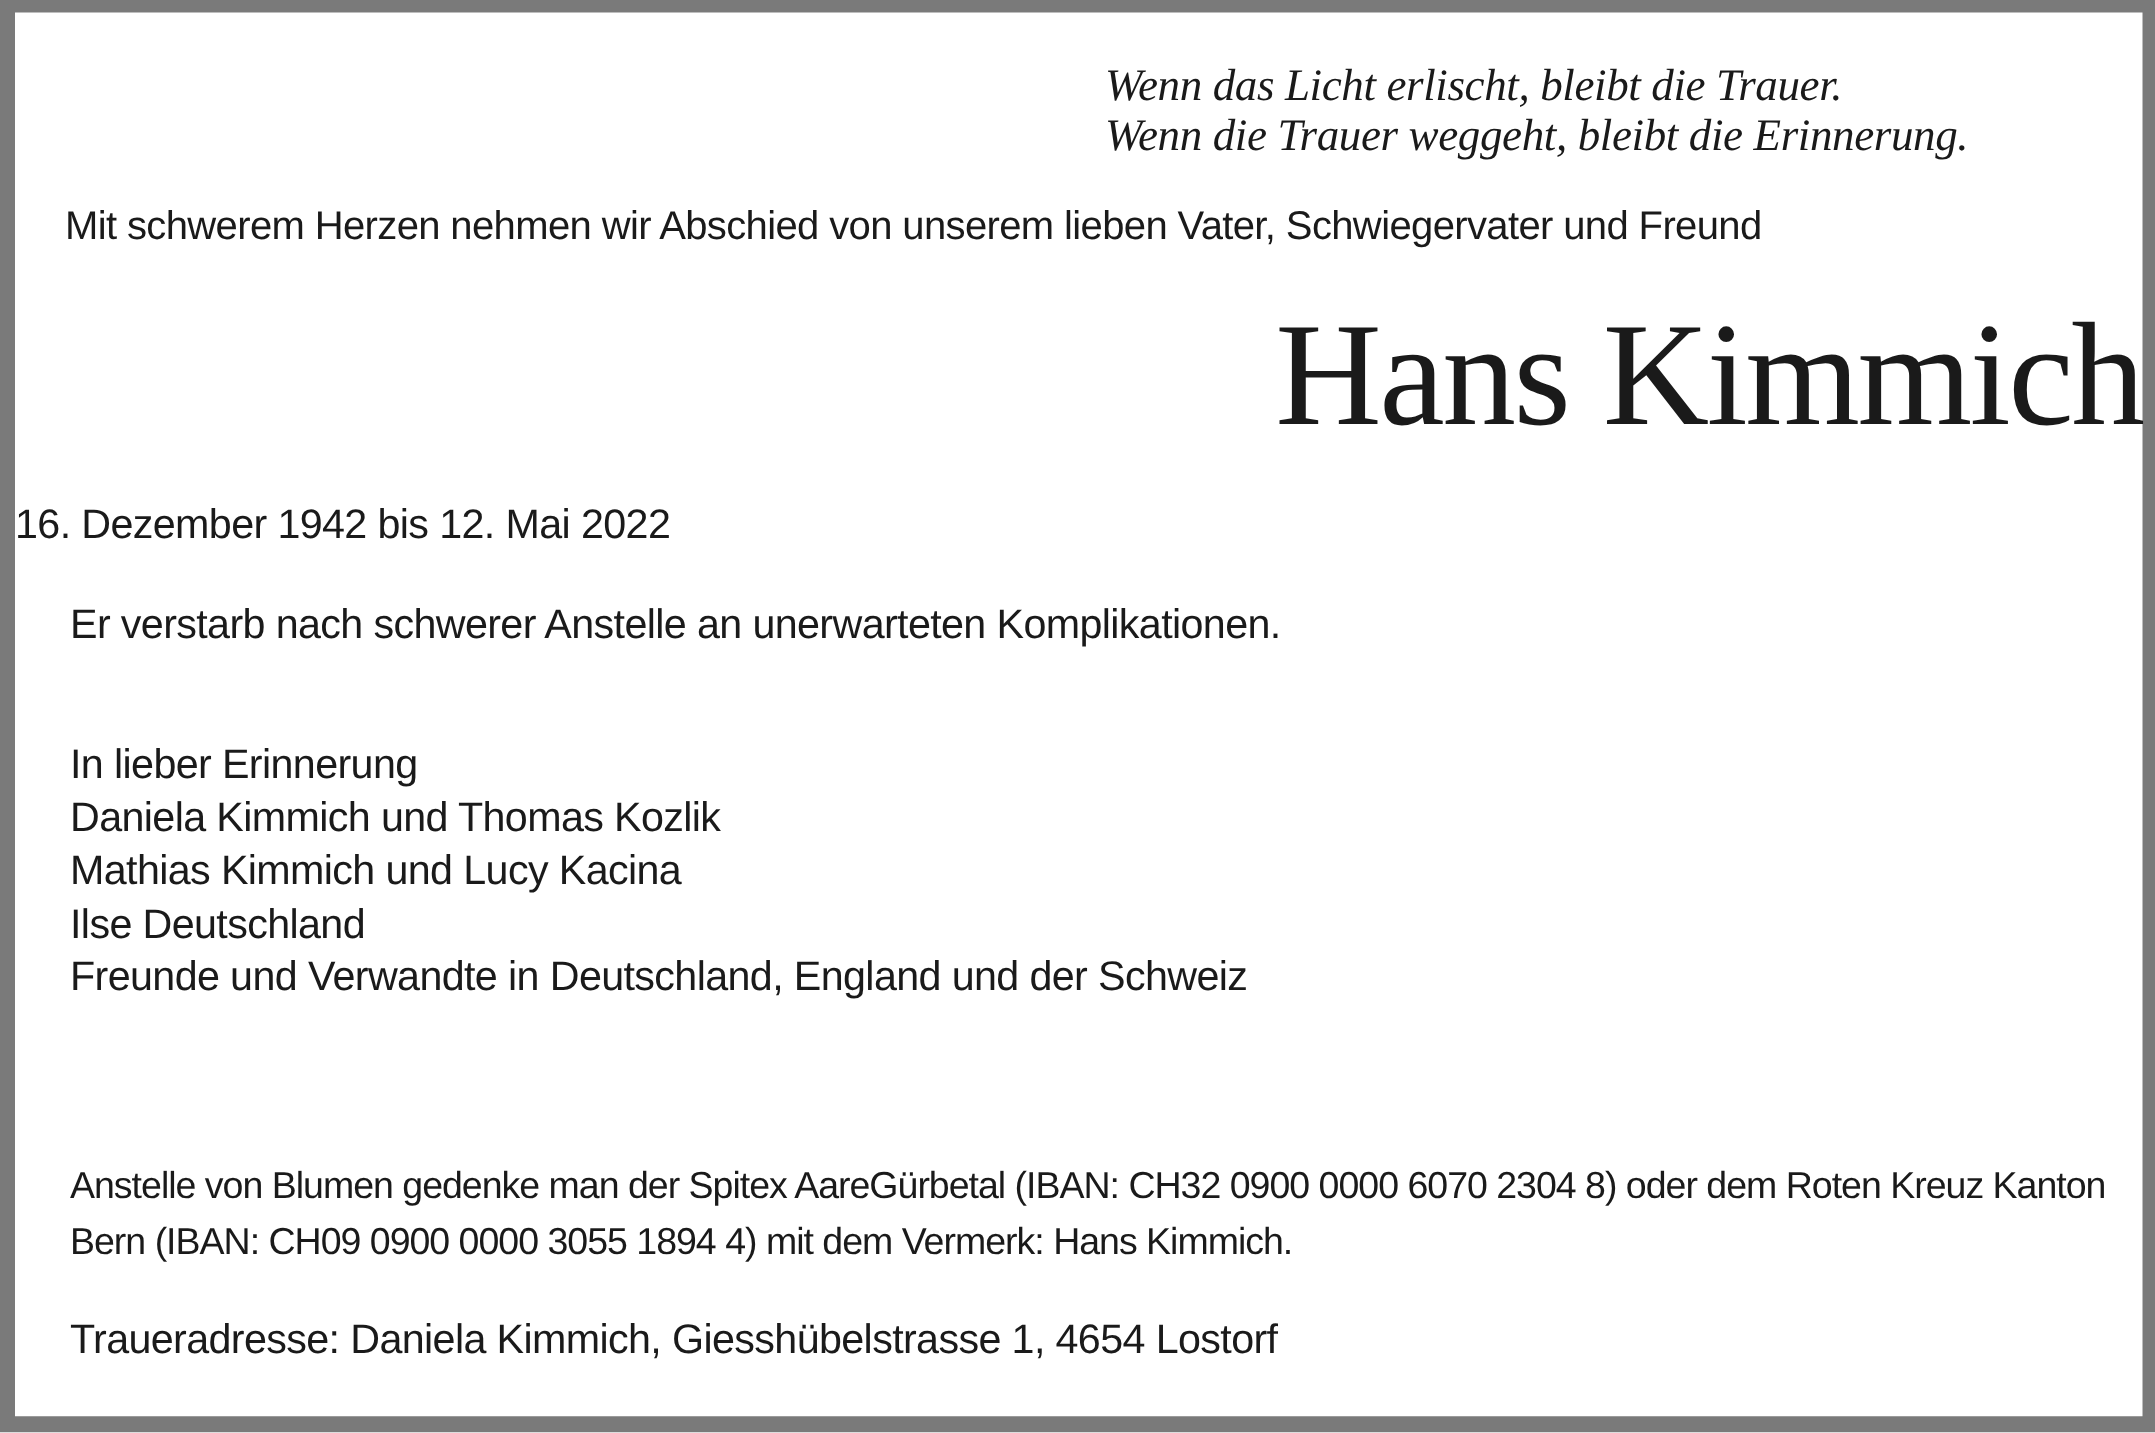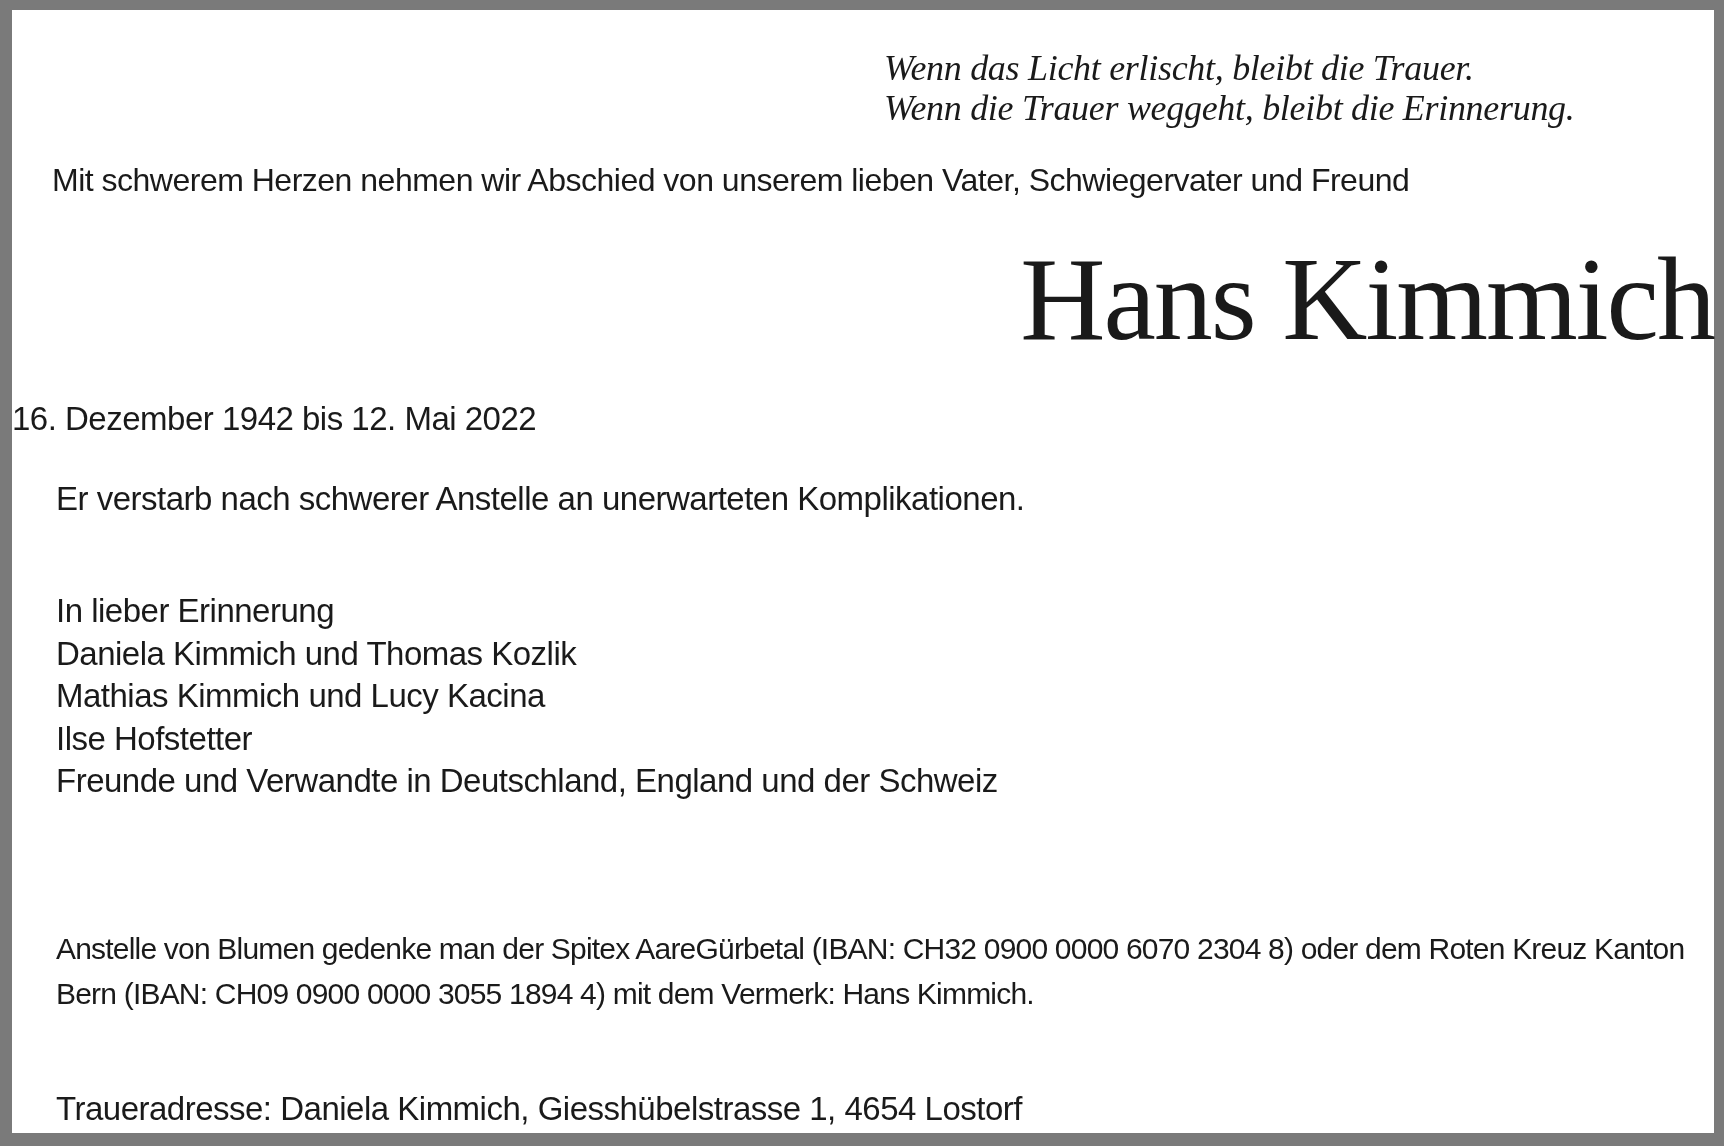--- a/index.html
+++ b/index.html
@@ -90,21 +90,21 @@
   .donation {
     left: 44px;
     top: 916px;
     width: 1635px;
     font-size: 30px;
     letter-spacing: -0.8px;
     line-height: 45px;
   }
   .address {
     left: 44px;
-    top: 1080px;
+    top: 1042px;
     font-size: 33px;
     letter-spacing: -0.5px;
     white-space: nowrap;
   }
 </style>
 </head>
 <body>
 
 <div class="frame" style="--frame-color: #7a7a7a; --paper-color: #ffffff; --text-color: #1a1a1a;">
   <div class="sheet">
@@ -119,21 +119,21 @@
     <div class="deceased-name">Hans Kimmich</div>
 
     <div class="life-dates">16. Dezember 1942 bis 12. Mai 2022</div>
 
     <div class="death-note">Er verstarb nach schwerer Anstelle an unerwarteten Komplikationen.</div>
 
     <div class="remembrance">
       <div>In lieber Erinnerung</div>
       <div>Daniela Kimmich und Thomas Kozlik</div>
       <div>Mathias Kimmich und Lucy Kacina</div>
-      <div>Ilse Hofstetter</div>
+      <div>Ilse Deutschland</div>
       <div>Freunde und Verwandte in Deutschland, England und der Schweiz</div>
     </div>
 
 
     <div class="donation">Anstelle von Blumen gedenke man der Spitex AareGürbetal (IBAN: CH32 0900 0000 6070 2304 8) oder dem Roten Kreuz Kanton Bern (IBAN: CH09 0900 0000 3055 1894 4) mit dem Vermerk: Hans Kimmich.</div>
 
     <div class="address">Traueradresse: Daniela Kimmich, Giesshübelstrasse 1, 4654 Lostorf</div>
 
   </div>
 </div>

